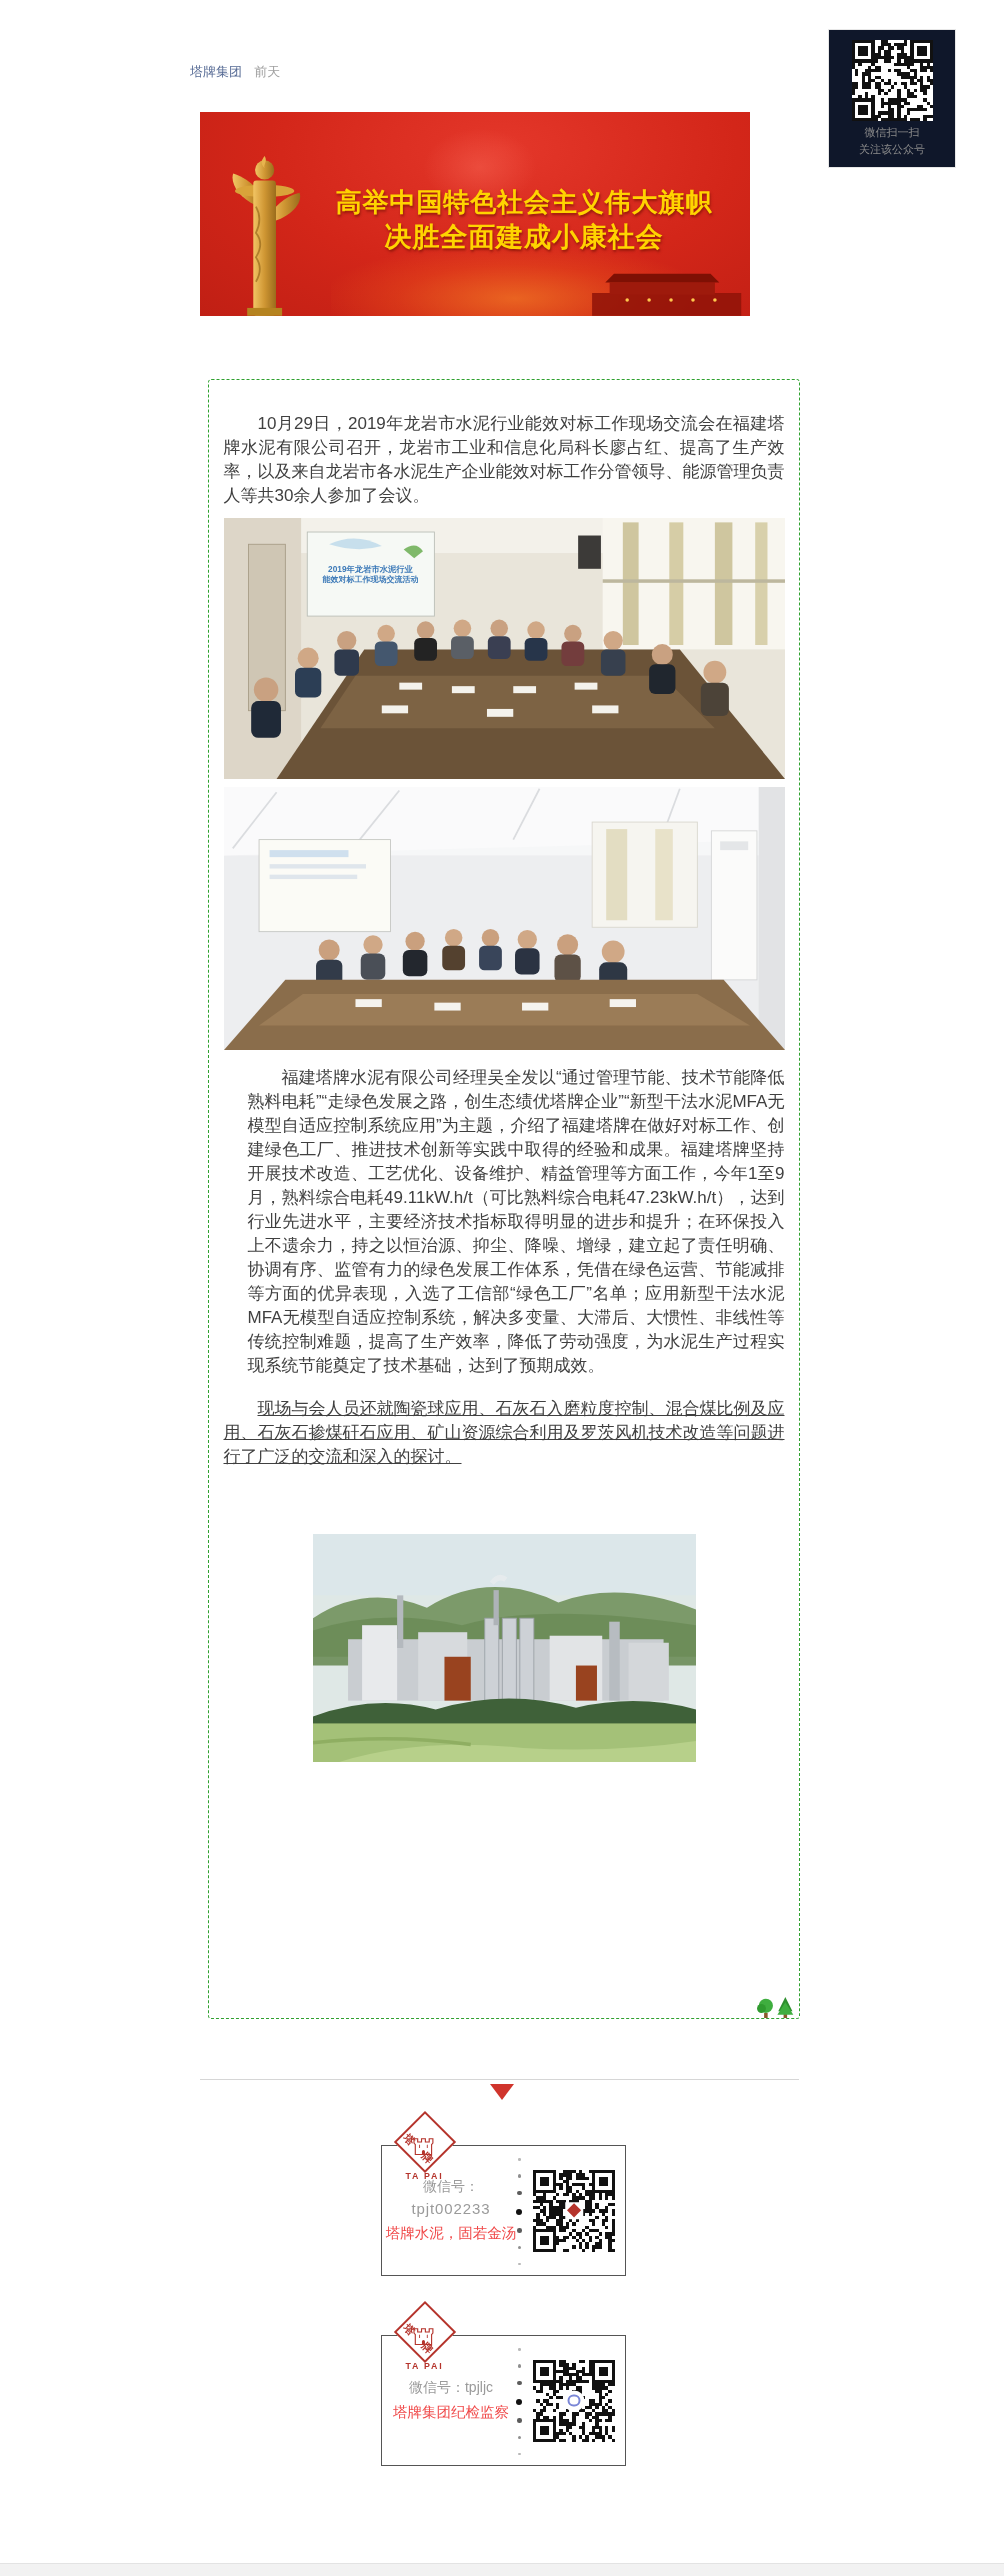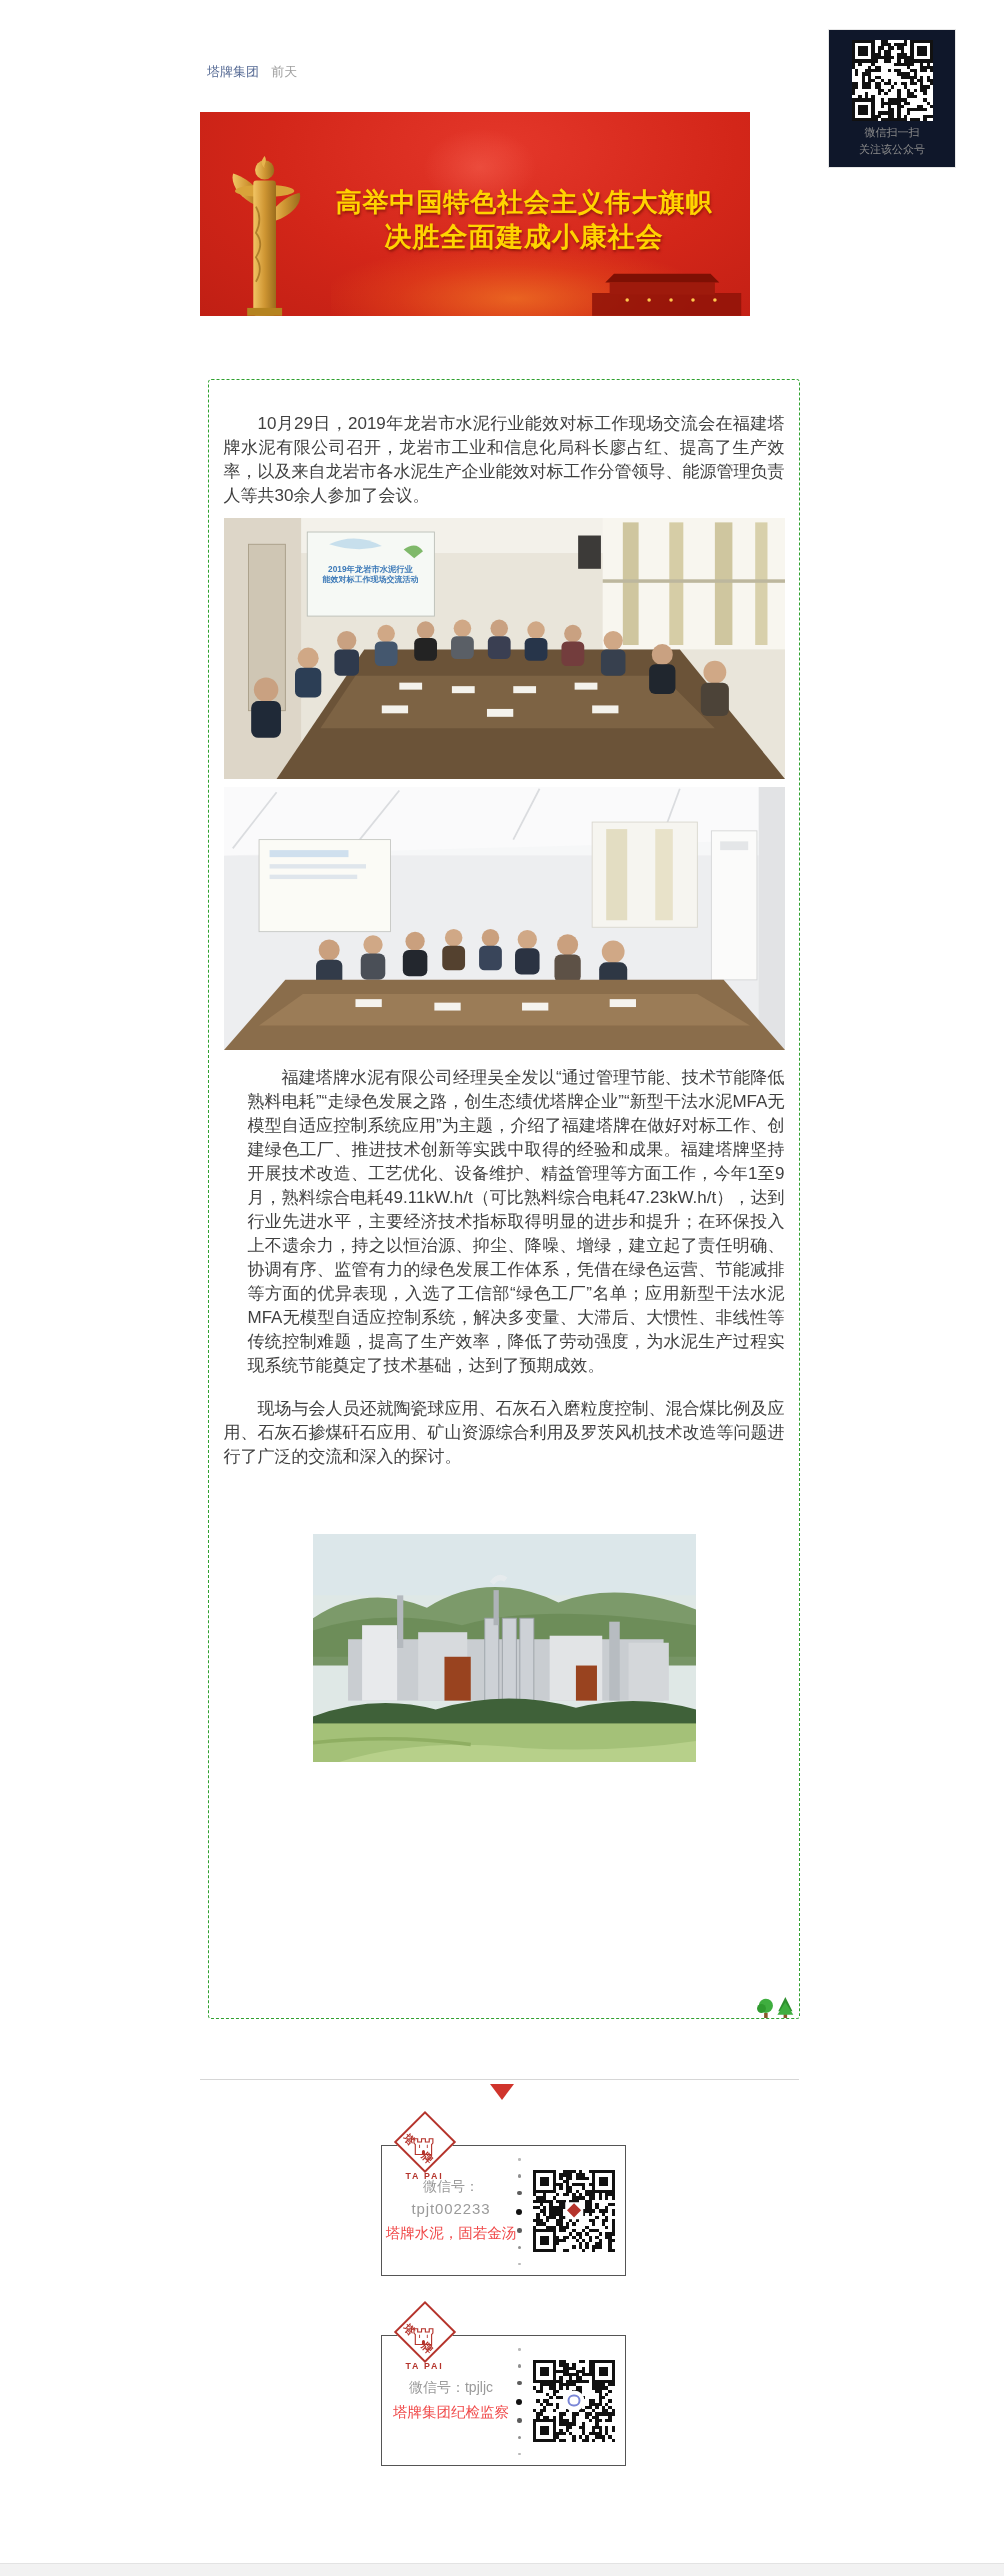--- a/index.html
+++ b/index.html
@@ -1,21 +1,21 @@
 <!DOCTYPE html>
 <html style="font-size:14px"><head>
 <meta charset="utf-8">
 <style>
   html,body{margin:0;padding:0;background:#ffffff;}
   body{font-family:"Liberation Sans","DejaVu Sans",sans-serif;}
   #page{position:relative;width:1005px;height:2576px;background:#fff;overflow:hidden;}
 
   
   .title{position:absolute;left:206px;top:24.5px;width:578px;font-size:19px;font-weight:600;color:#2b2b2b;line-height:30px;}
-  .meta{position:absolute;left:207px;top:63px;font-size:13px;}
+  .meta{position:absolute;left:190px;top:63px;font-size:13px;}
   .meta .account{color:#576b95;margin-right:12.3px;cursor:pointer;}
   .meta .time{color:#a0a0a0;}
 
   
   .qr-panel{position:absolute;left:828px;top:29px;width:128px;height:139px;background:#0f172a;border:0.9px solid #e7e7e7;box-sizing:border-box;text-align:center;}
   .qr-panel .qr-box{width:81px;height:81px;margin:9.6px auto 3.5px auto;}
   .qr-panel .cap{font-size:11px;color:#8a8a8a;line-height:16.6px;}
 
   
   .banner{position:absolute;left:200px;top:112px;width:550px;height:204px;overflow:hidden;
@@ -28,21 +28,21 @@
     text-shadow:0.9px 1.8px 2.6px rgba(110,15,0,.65);letter-spacing:0.9px;}
   .banner-text .l1{font-size:26px;line-height:33px;}
   .banner-text .l2{font-size:27px;line-height:37px;}
   .banner svg{position:absolute;}
 
   
   .green-box{position:absolute;left:208px;top:379px;width:592px;height:1640px;box-sizing:border-box;
     border:1.8px dashed #2fa12f;border-radius:3.5px;overflow:hidden;}
   .gb-inner{width:561px;margin:0 auto;padding-top:32px;}
   .para{font-size:17px;line-height:24px;color:#404040;text-indent:2em;text-align:justify;margin:0;}
-  .p2{margin-top:30px;} .p3{margin-top:16px;margin-left:24px;} .p4{margin-top:19px;}
+  .p2{margin-top:30px;} .p3{margin-top:16px;margin-left:24px;} .p4{margin-top:19px;text-decoration:underline;}
   .photo{display:block;margin:0 auto;position:relative;overflow:hidden;background:#ddd;}
   .photo1{width:561px;height:261px;margin-top:9.6px;}
   .photo2{width:561px;height:263px;margin-top:8px;}
   .photo3{width:383px;height:228px;margin-top:65px;}
   .slide-text{position:absolute;left:85px;top:46px;width:124px;text-align:center;color:#3d7ab8;font-weight:600;}
   .slide-text .s1{font-size:8.3px;line-height:11.4px;}
   .slide-text .s2{font-size:8px;line-height:10.5px;}
   .trees{position:absolute;right:3.5px;bottom:-1.8px;}
 
   

